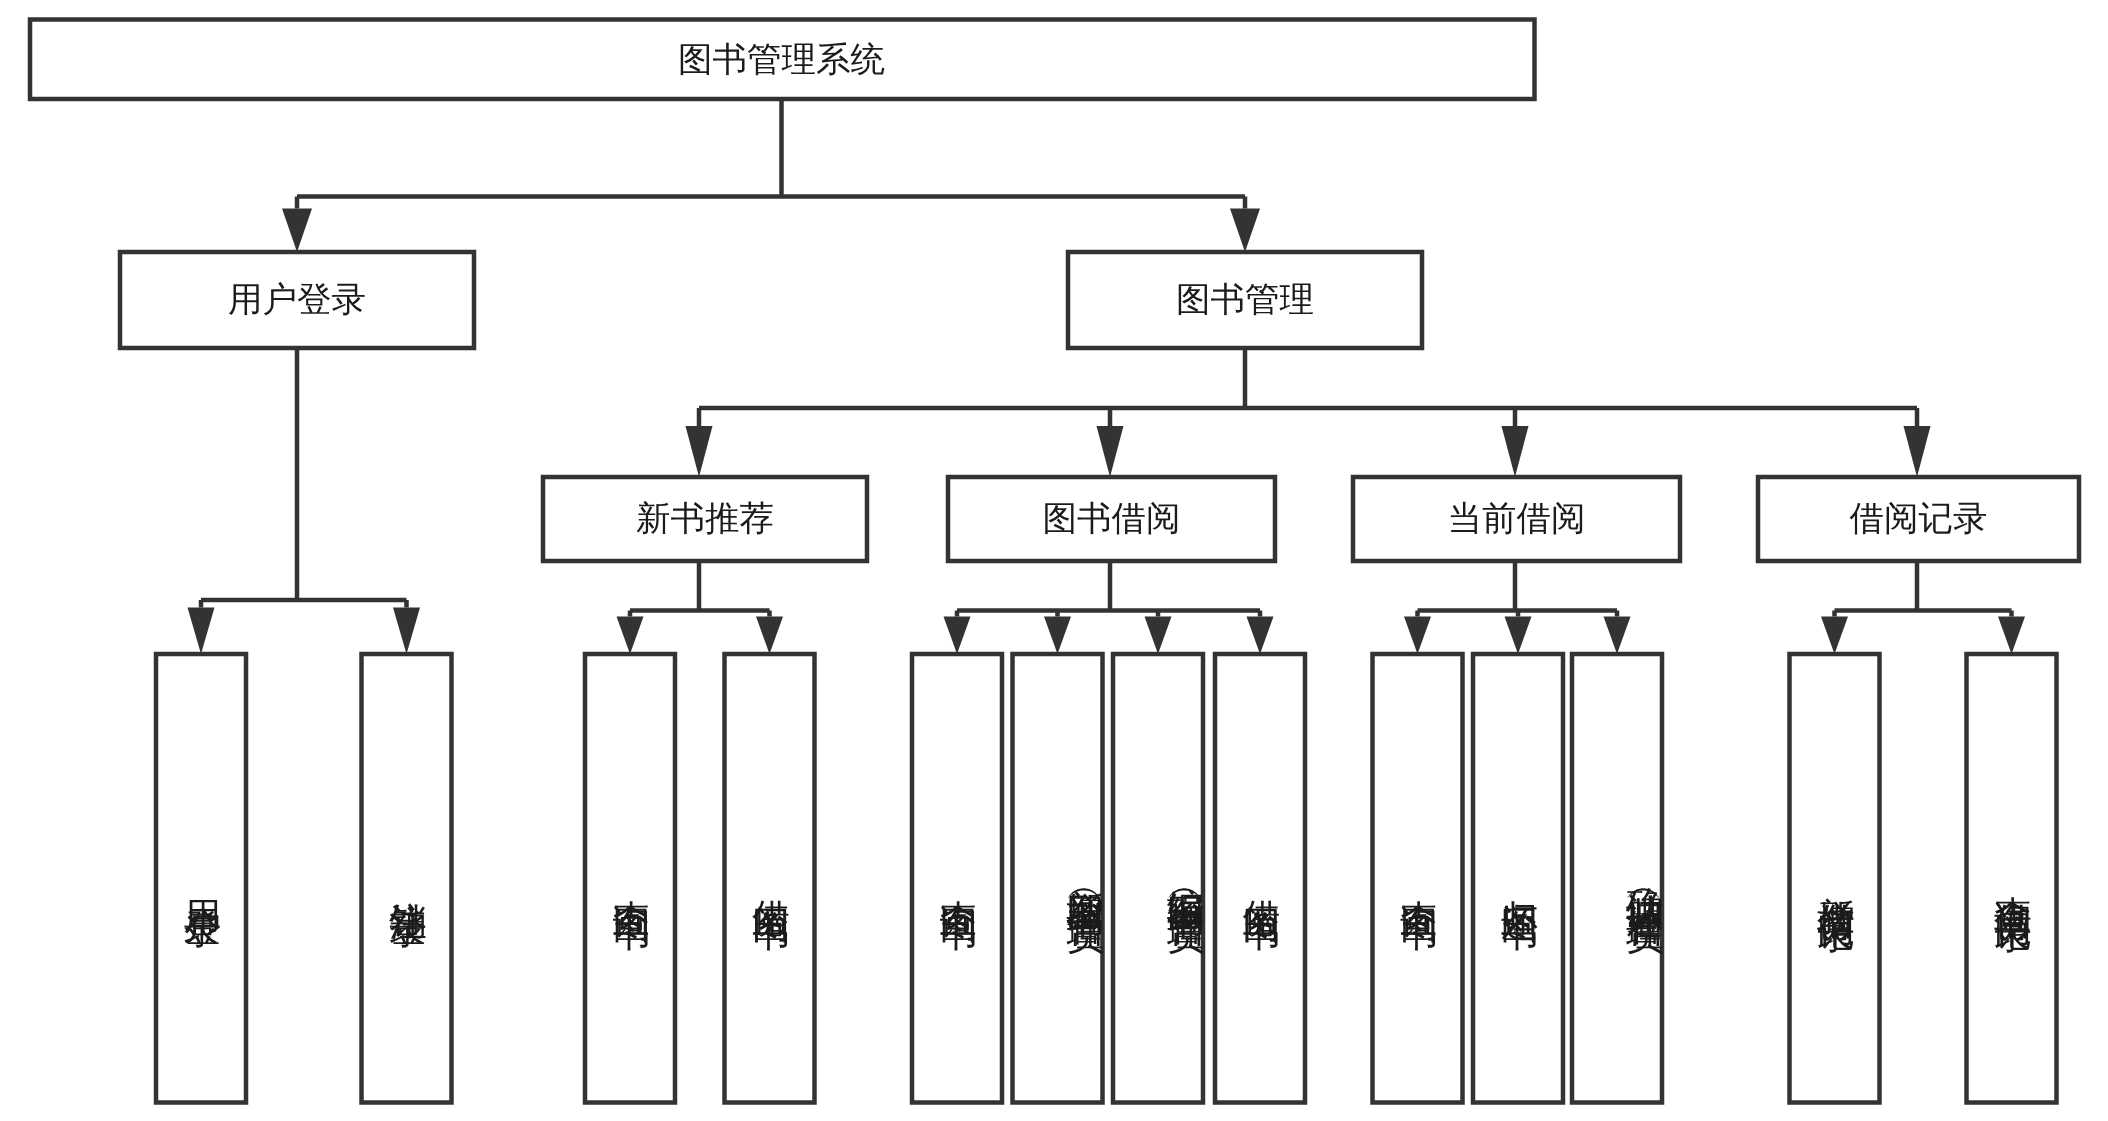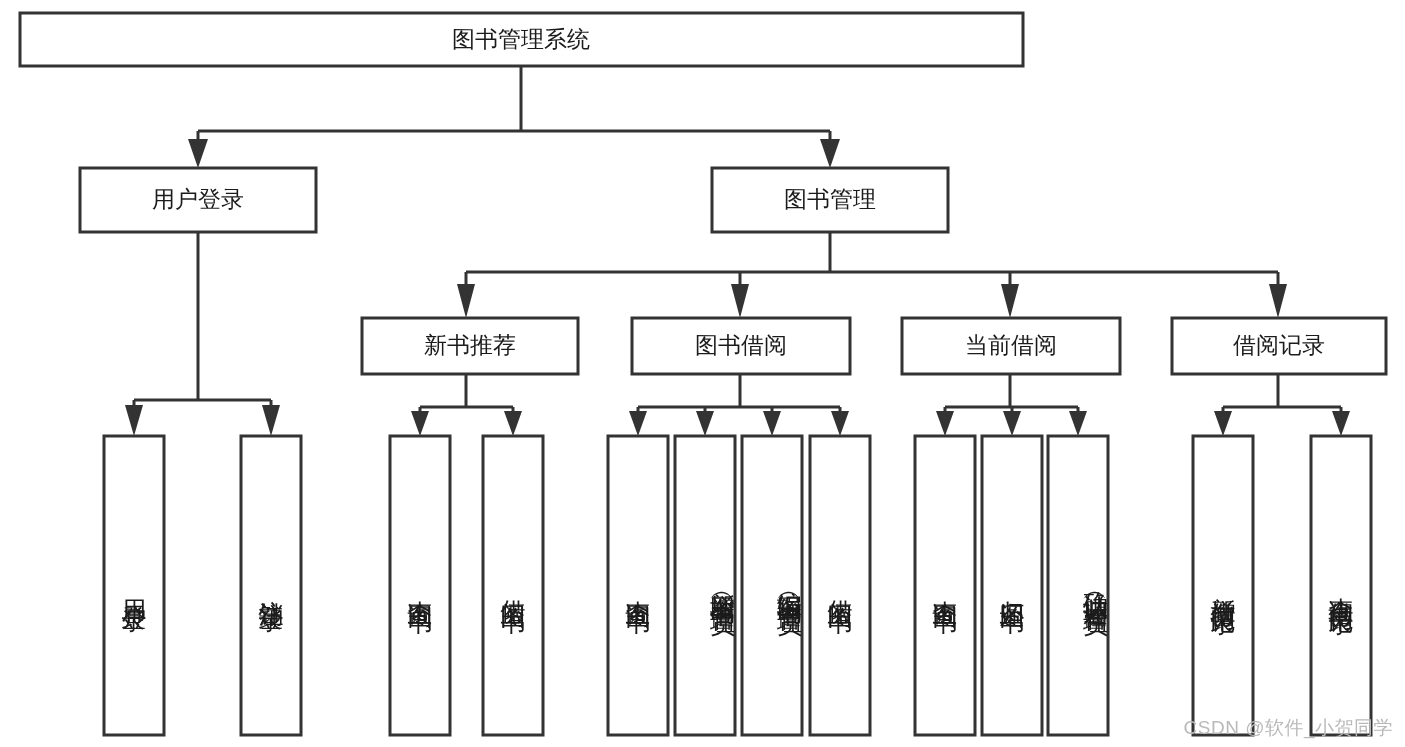--- a/index.html
+++ b/index.html
@@ -216,14 +216,13 @@
   <div class="leaf-label" style="left:742px; top:440px; width:60px; height:291px; align-items:flex-start;">编辑图书（管理员）</div>
   <div class="leaf-label" style="left:810px; top:436px; width:60px; height:299px;">借阅图书</div>
 
   <div class="leaf-label" style="left:915px; top:436px; width:60px; height:299px;">查询图书</div>
   <div class="leaf-label" style="left:982px; top:436px; width:60px; height:299px;">归还图书</div>
   <div class="leaf-label" style="left:1048px; top:440px; width:60px; height:291px; align-items:flex-start;">确认归还（管理员）</div>
 
   <div class="leaf-label" style="left:1193px; top:436px; width:60px; height:299px;">新增借阅记录</div>
   <div class="leaf-label" style="left:1311px; top:436px; width:60px; height:299px;">查询借阅记录</div>
 
-  <div class="watermark">CSDN @软件_小贺同学</div>
 </div>
 
 </body></html>

